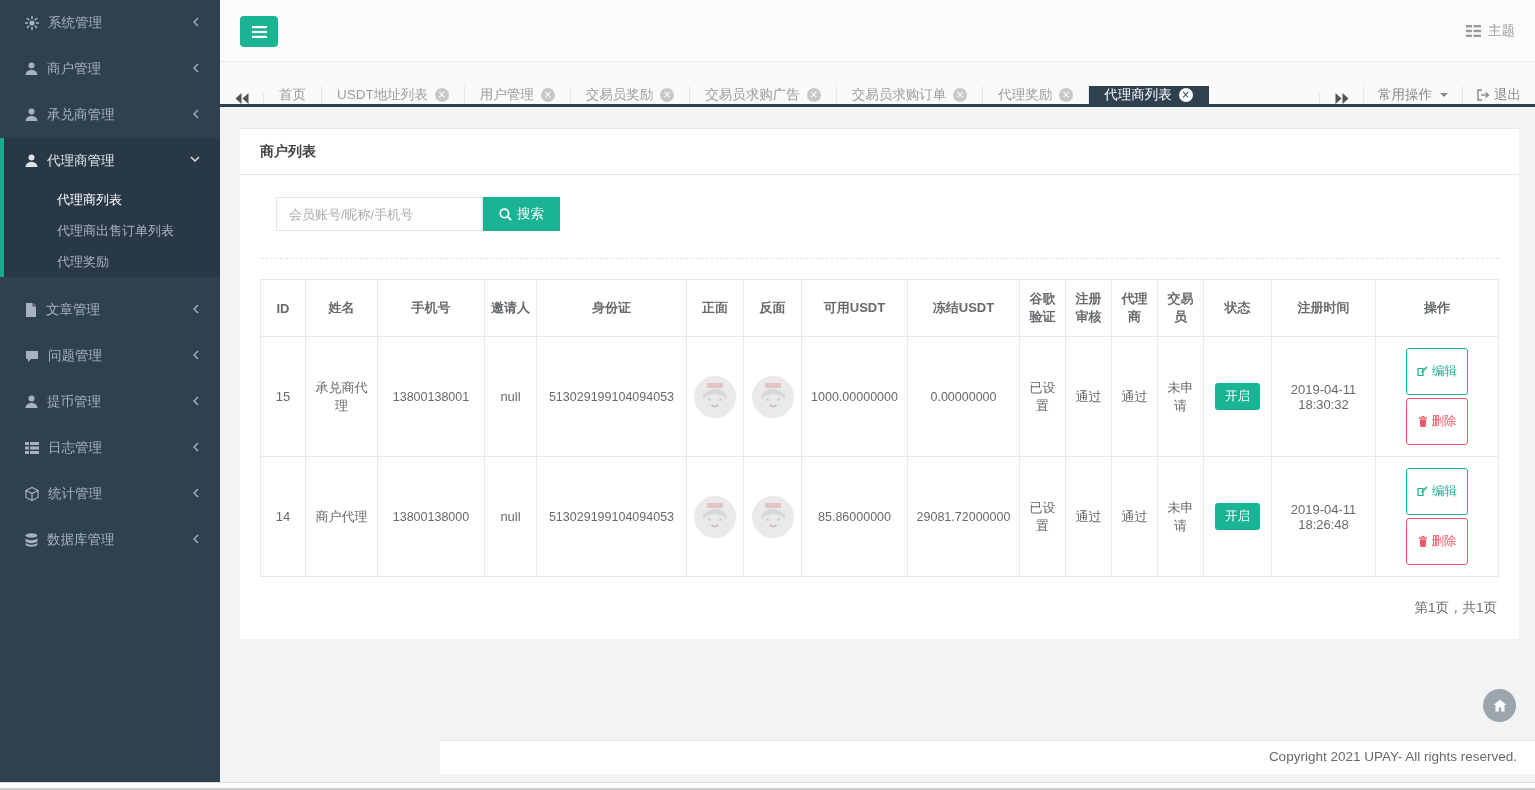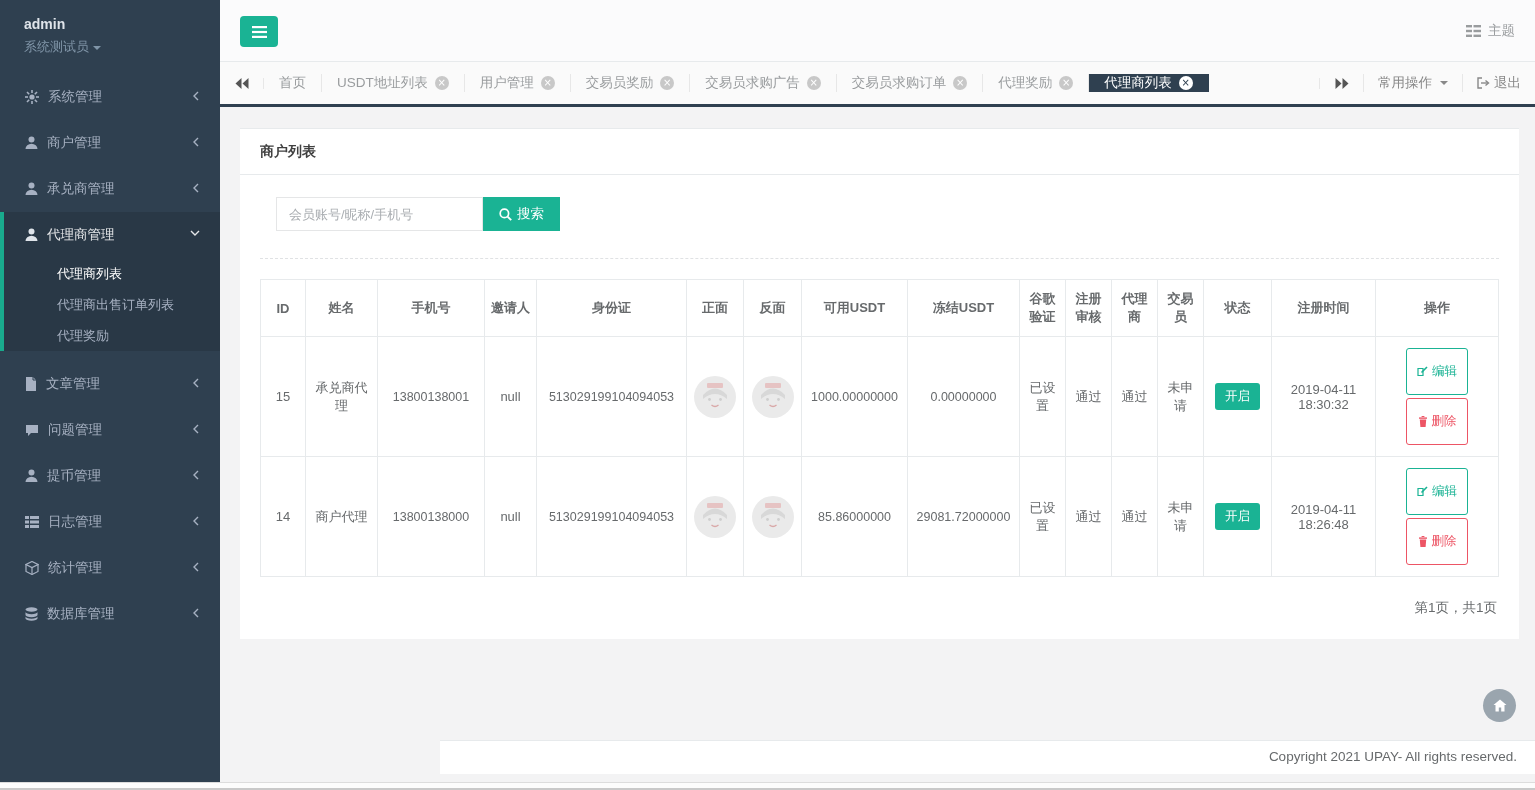--- a/index.html
+++ b/index.html
@@ -24,21 +24,21 @@
   .nav-group-active .nav-item .mi { color:#dfe4ea; }
   .sub-item { height:31px; line-height:31px; padding-left:53px; color:#a7b1c2; font-size:13px; cursor:pointer; white-space:nowrap; }
   .sub-item.current { color:#ffffff; }
 
   
   .main { position:absolute; left:220px; top:0; right:0; height:782px; }
   .topbar { position:absolute; top:0; left:0; right:0; height:62px; background:#fbfbfc; border-bottom:1px solid #e7eaec; }
   .hamburger { position:absolute; left:20px; top:16px; width:38px; height:31px; background:#1ab394; border:none; border-radius:4px; cursor:pointer; display:flex; align-items:center; justify-content:center; }
   .theme-btn { position:absolute; right:20px; top:22px; color:#999c9e; font-size:13.5px; cursor:pointer; display:flex; align-items:center; gap:7px; }
 
-  .tabbar { position:absolute; top:62px; left:0; right:0; height:45px; background:#fafafa; border-bottom:3px solid #2f4050; display:flex; align-items:center; }
+  .tabbar { position:absolute; top:62px; left:0; right:0; height:45px; background:#fafafa; border-bottom:3px solid #2f4050; display:flex; align-items:flex-end; }
   .tab-nav { width:44px; display:flex; align-items:center; justify-content:center; color:#555; cursor:pointer; border-right:1px solid #e7e7e7; }
   .tab { display:flex; align-items:center; padding:0 15px; color:#999c9e; font-size:13.5px; border-right:1px solid #e7e7e7; cursor:pointer; white-space:nowrap; gap:7px; }
   .tab.active { background:#2f4050; color:#ffffff; border-right:1px solid #2f4050; }
   .tab-close { width:14px; height:14px; border-radius:50%; background:#c8c8c8; color:#fff; font-size:10px; line-height:13px; text-align:center; display:inline-block; cursor:pointer; font-family:"DejaVu Sans",sans-serif; }
   .tab.active .tab-close { background:#ffffff; color:#2f4050; }
   .tab-spacer { flex:1; }
   .tab-right { display:flex; align-items:center; padding:0 14px; color:#888; font-size:13.5px; border-left:1px solid #e7e7e7; cursor:pointer; gap:4px; white-space:nowrap; }
 
   .content { position:absolute; top:107px; bottom:42px; left:0; right:0; background:#f3f3f4; padding:21px 16px 0 20px; overflow:hidden; }
   .ibox { background:#ffffff; border:1px solid #e7eaec; border-width:1px 0 0 0; }
@@ -66,24 +66,20 @@
   .pagination { text-align:right; margin-top:22px; padding-right:2px; color:#676a6c; font-size:13.5px; }
 
   .footer { position:absolute; bottom:8px; left:220px; right:0; height:34px; background:#fff; border-top:1px solid #e7eaec; line-height:32px; text-align:right; padding-right:18px; color:#676a6c; font-size:13.5px; }
   .bottom-strip { position:absolute; bottom:0; left:0; width:1535px; height:8px; background:#fcfcfc; border-top:1px solid #dcdcdc; border-bottom:2px solid #c9c9c9; }
   .home-fab { position:absolute; right:19px; bottom:68px; width:33px; height:33px; border-radius:50%; background:#9aa5ae; border:none; cursor:pointer; display:flex; align-items:center; justify-content:center; z-index:10; }
 </style>
 </head>
 <body>
 
 <div class="sidebar">
-  <div class="profile">
-    <div class="profile-name">admin</div>
-    <div class="profile-role"><span>系统测试员</span><span class="caret"></span></div>
-  </div>
 
   <div class="nav-item">
     <span class="mi"><svg width="14" height="14" viewBox="0 0 14 14">
           <g stroke="currentColor" stroke-width="1.6">
             <line x1="7" y1="0" x2="7" y2="3"></line>
             <line x1="7" y1="11" x2="7" y2="14"></line>
             <line x1="0" y1="7" x2="3" y2="7"></line>
             <line x1="11" y1="7" x2="14" y2="7"></line>
             <line x1="2" y1="2" x2="4.2" y2="4.2"></line>
             <line x1="9.8" y1="9.8" x2="12" y2="12"></line>

